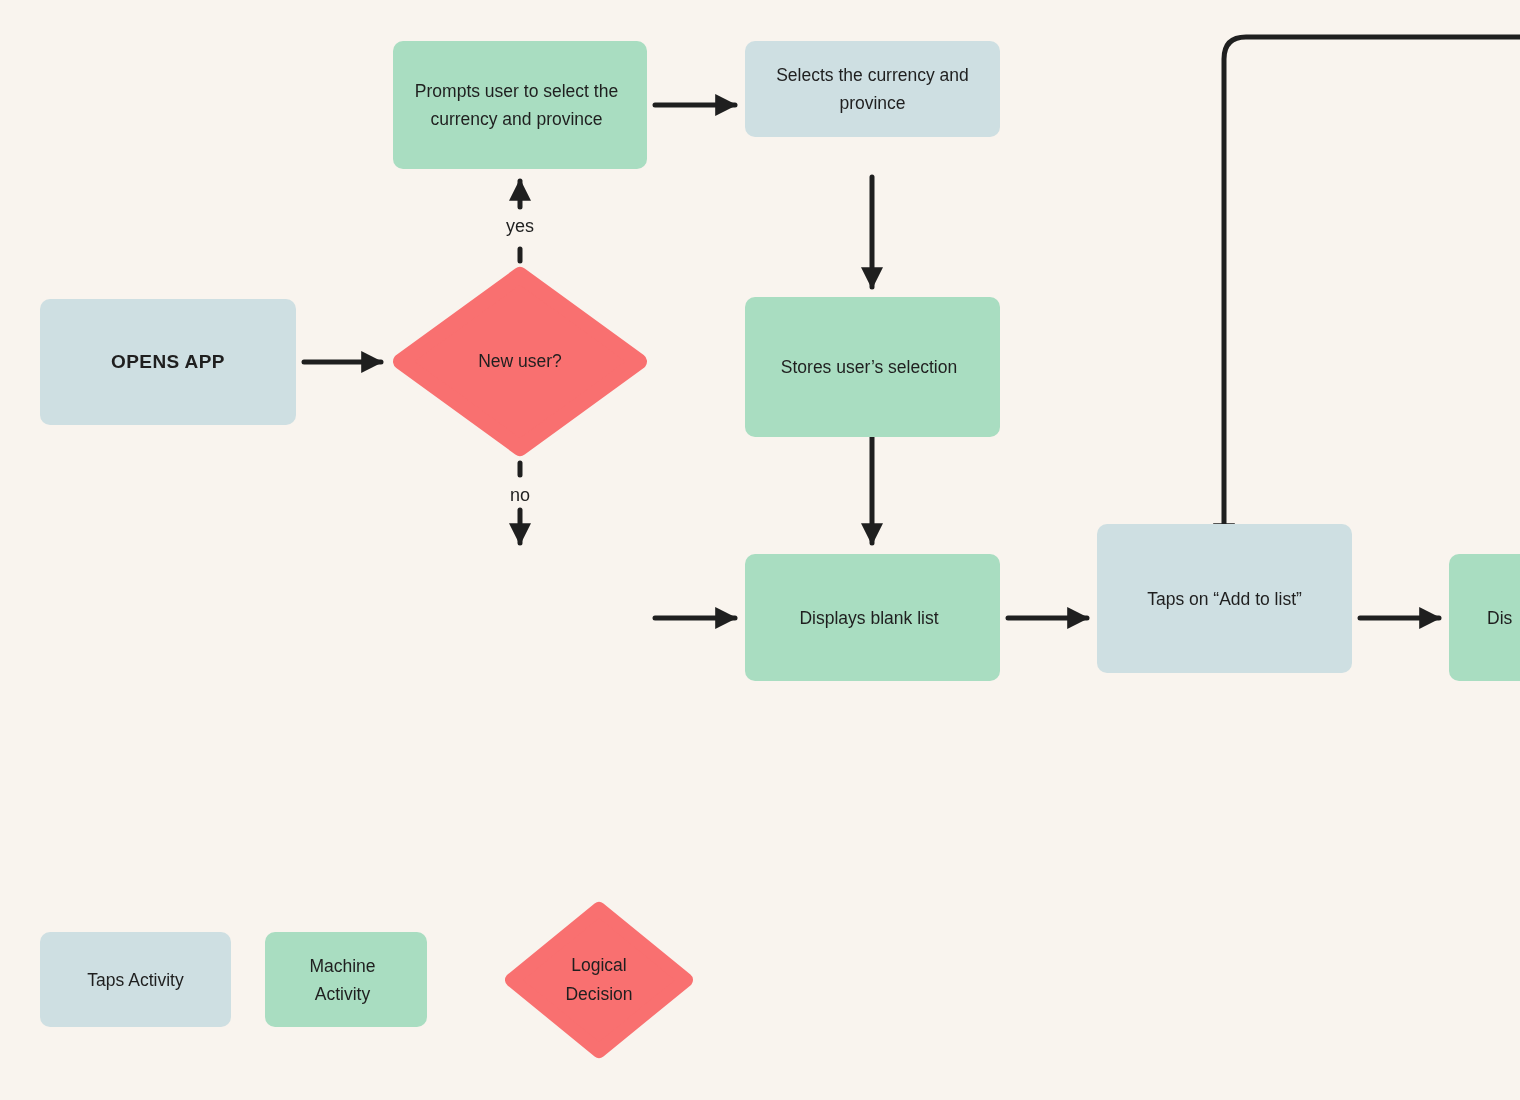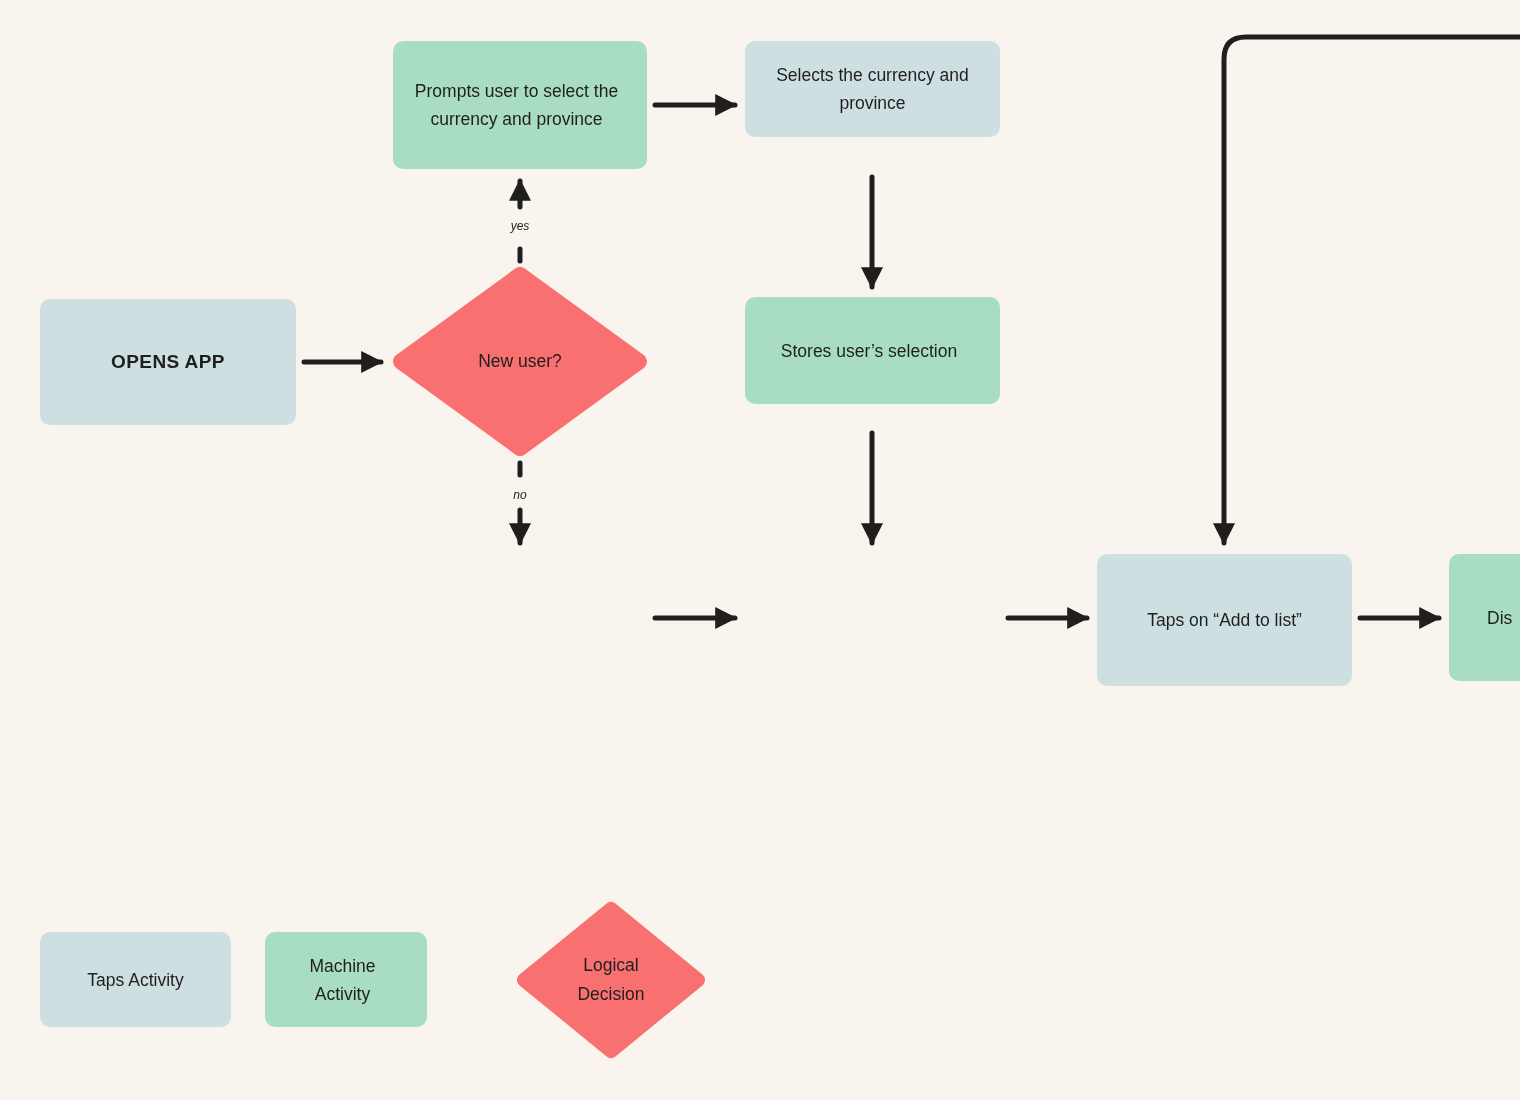--- a/index.html
+++ b/index.html
@@ -24,21 +24,21 @@
   .title-text{font-weight:700;font-size:19px;letter-spacing:.4px;}
   .diamond{
     position:absolute;display:flex;align-items:center;justify-content:center;
     text-align:center;
   }
   .diamond>svg{position:absolute;left:0;top:0;width:100%;height:100%;}
   .diamond .diamond-label{position:relative;font-size:17.5px;line-height:29px;max-width:130px;}
   .diamond path{fill:var(--decision);stroke:var(--decision);stroke-linejoin:round;}
   .edge-label{
     position:absolute;transform:translateX(-50%);
-    font-size:12px;line-height:22px;font-style:italic;
+    font-size:18px;line-height:22px;
   }
   .partial{justify-content:flex-start;text-align:left;padding:0 0 0 38px;}
 </style>
 </head>
 <body>
 
 <div class="canvas">
 
   <svg class="edges" viewBox="0 0 1520 1100" xmlns="http://www.w3.org/2000/svg">
     <defs>
@@ -71,44 +71,47 @@
     <span>OPENS APP</span>
   </div>
 
   <div class="diamond" style="left:392px;top:266px;width:256px;height:191px">
     <svg viewBox="0 0 256 191" xmlns="http://www.w3.org/2000/svg">
       <path d="M128 9 L247 95.5 L128 182 L9 95.5 Z" style="stroke-width:16"></path>
     </svg>
     <span class="diamond-label">New user?</span>
   </div>
 
-  <div class="node machine-fill" style="left:745px;top:297px;width:255px;height:107px">
+  <div class="node machine-fill" style="left:745px;top:297px;width:255px;height:140px">
     <span>Stores user’s selection</span>
   </div>
 
   <div class="edge-label" style="left:520px;top:215px">
     <span>yes</span>
   </div>
   <div class="edge-label" style="left:520px;top:484px">
     <span>no</span>
   </div>
 
-  <div class="node user-fill" style="left:1097px;top:554px;width:255px;height:132px">
+  <div class="node machine-fill" style="left:745px;top:554px;width:255px;height:127px">
+    <span>Displays blank list</span>
+  </div>
+  <div class="node user-fill" style="left:1097px;top:524px;width:255px;height:149px">
     <span>Taps on “Add to list”</span>
   </div>
   <div class="node machine-fill partial" style="left:1449px;top:554px;width:260px;height:127px">
     <span>Dis</span>
   </div>
 
   <div class="node user-fill" style="left:40px;top:932px;width:191px;height:95px">
     <span>Taps Activity</span>
   </div>
   <div class="node machine-fill" style="left:265px;top:932px;width:162px;height:95px">
     <span>Machine Activity</span>
   </div>
-  <div class="diamond" style="left:516px;top:901px;width:190px;height:158px">
+  <div class="diamond" style="left:504px;top:901px;width:190px;height:158px">
     <svg viewBox="0 0 190 158" xmlns="http://www.w3.org/2000/svg">
       <path d="M95 8 L182 79 L95 150 L8 79 Z" style="stroke-width:14"></path>
     </svg>
     <span class="diamond-label" style="max-width:110px">Logical Decision</span>
   </div>
 
 </div>
 
 </body></html>

